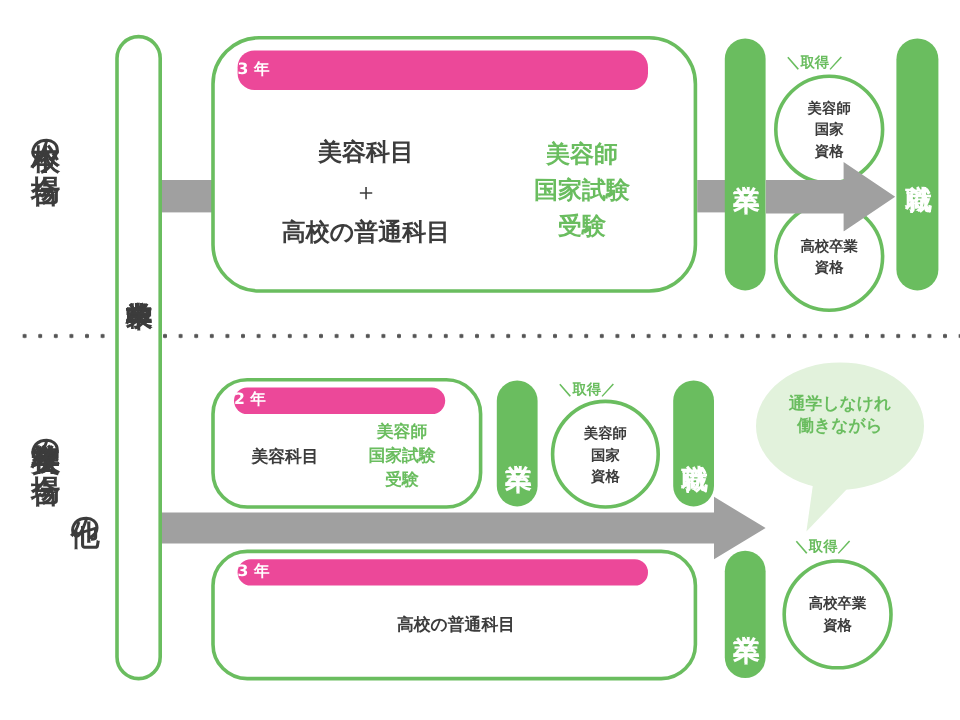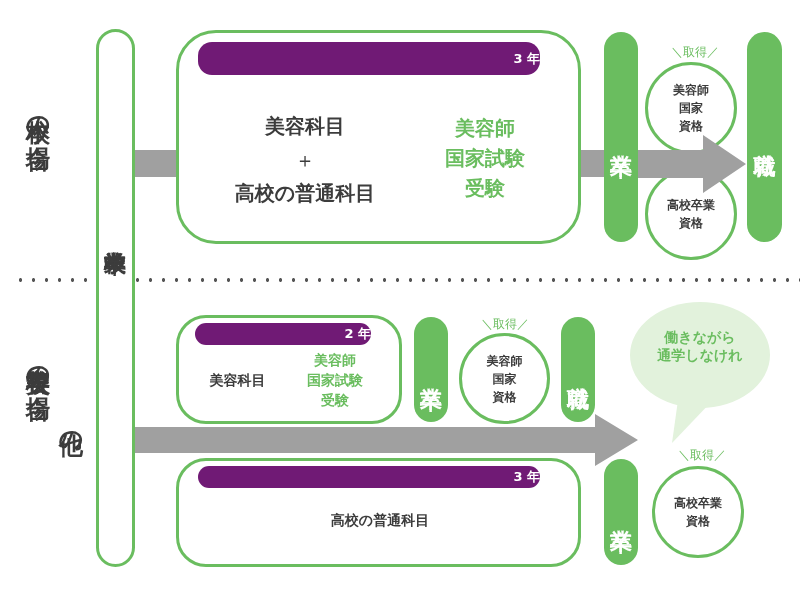--- a/index.html
+++ b/index.html
@@ -3,23 +3,23 @@
 <meta charset="utf-8">
 <style>
   html,body{margin:0;padding:0;background:#fff;}
   body{width:800px;height:600px;position:relative;overflow:hidden;font-family:"DejaVu Sans",sans-serif;color:#3c3c3c;}
   .abs{position:absolute;}
   .green{color:#6abd5f;}
   .g-stroke{border:3px solid #6abd5f;box-sizing:border-box;background:#fff;}
   .g-fill{background:#6abd5f;color:#fff;}
   .bar{background:#a0a0a0;}
   .vtext{writing-mode:vertical-rl;text-orientation:upright;letter-spacing:0;font-weight:bold;}
-  .pill-head{border-radius:14px;color:#fff;background:#701a75;font-weight:bold;text-align:right;font-size:13px;}
+  .pill-head{border-radius:14px;color:#fff;background:#ec4899;font-weight:bold;text-align:left;font-size:13px;}
   .circle{border-radius:50%;border:3px solid #6abd5f;background:#fff;box-sizing:border-box;display:flex;flex-direction:column;align-items:center;justify-content:center;text-align:center;font-size:12px;font-weight:bold;line-height:18px;color:#3c3c3c;}
-  .acq{font-size:12px;color:#6abd5f;font-weight:normal;text-align:center;}
+  .acq{font-size:12px;color:#6abd5f;font-weight:bold;}
   .vpill{border-radius:22px;display:flex;align-items:center;justify-content:center;}
   .vpill span{writing-mode:vertical-rl;text-orientation:upright;font-size:22px;font-weight:bold;color:#fff;}
   .dots{background-image:radial-gradient(circle,#555 1.6px,transparent 2px);background-size:13px 6px;background-repeat:repeat-x;}
 </style>
 </head>
 <body>
 
 <div class="abs vtext" style="left:22px;top:100px;font-size:24px;">本校の場合</div>
 <div class="abs vtext" style="left:22px;top:350px;font-size:24px;">美容学校の場合</div>
 <div class="abs vtext" style="left:55px;top:415px;font-size:24px;">他の</div>
@@ -97,15 +97,15 @@
 <div class="abs circle" style="left:652px;top:466px;width:92px;height:92px;">
   <div>高校卒業</div>
   <div>資格</div>
 </div>
 
 <svg class="abs" style="left:628px;top:300px;" width="150" height="150">
   <ellipse cx="72" cy="55" rx="70" ry="53" fill="#e2f2dc"></ellipse>
   <polygon points="50,100 85,100 44,143" fill="#e2f2dc"></polygon>
 </svg>
 <div class="abs green" style="left:640px;top:328px;width:120px;text-align:center;font-size:14px;font-weight:bold;line-height:18px;">
+  <div>通学しなけれ</div>
   <div>働きながら</div>
-  <div>通学しなけれ</div>
 </div>
 
 </body></html>

